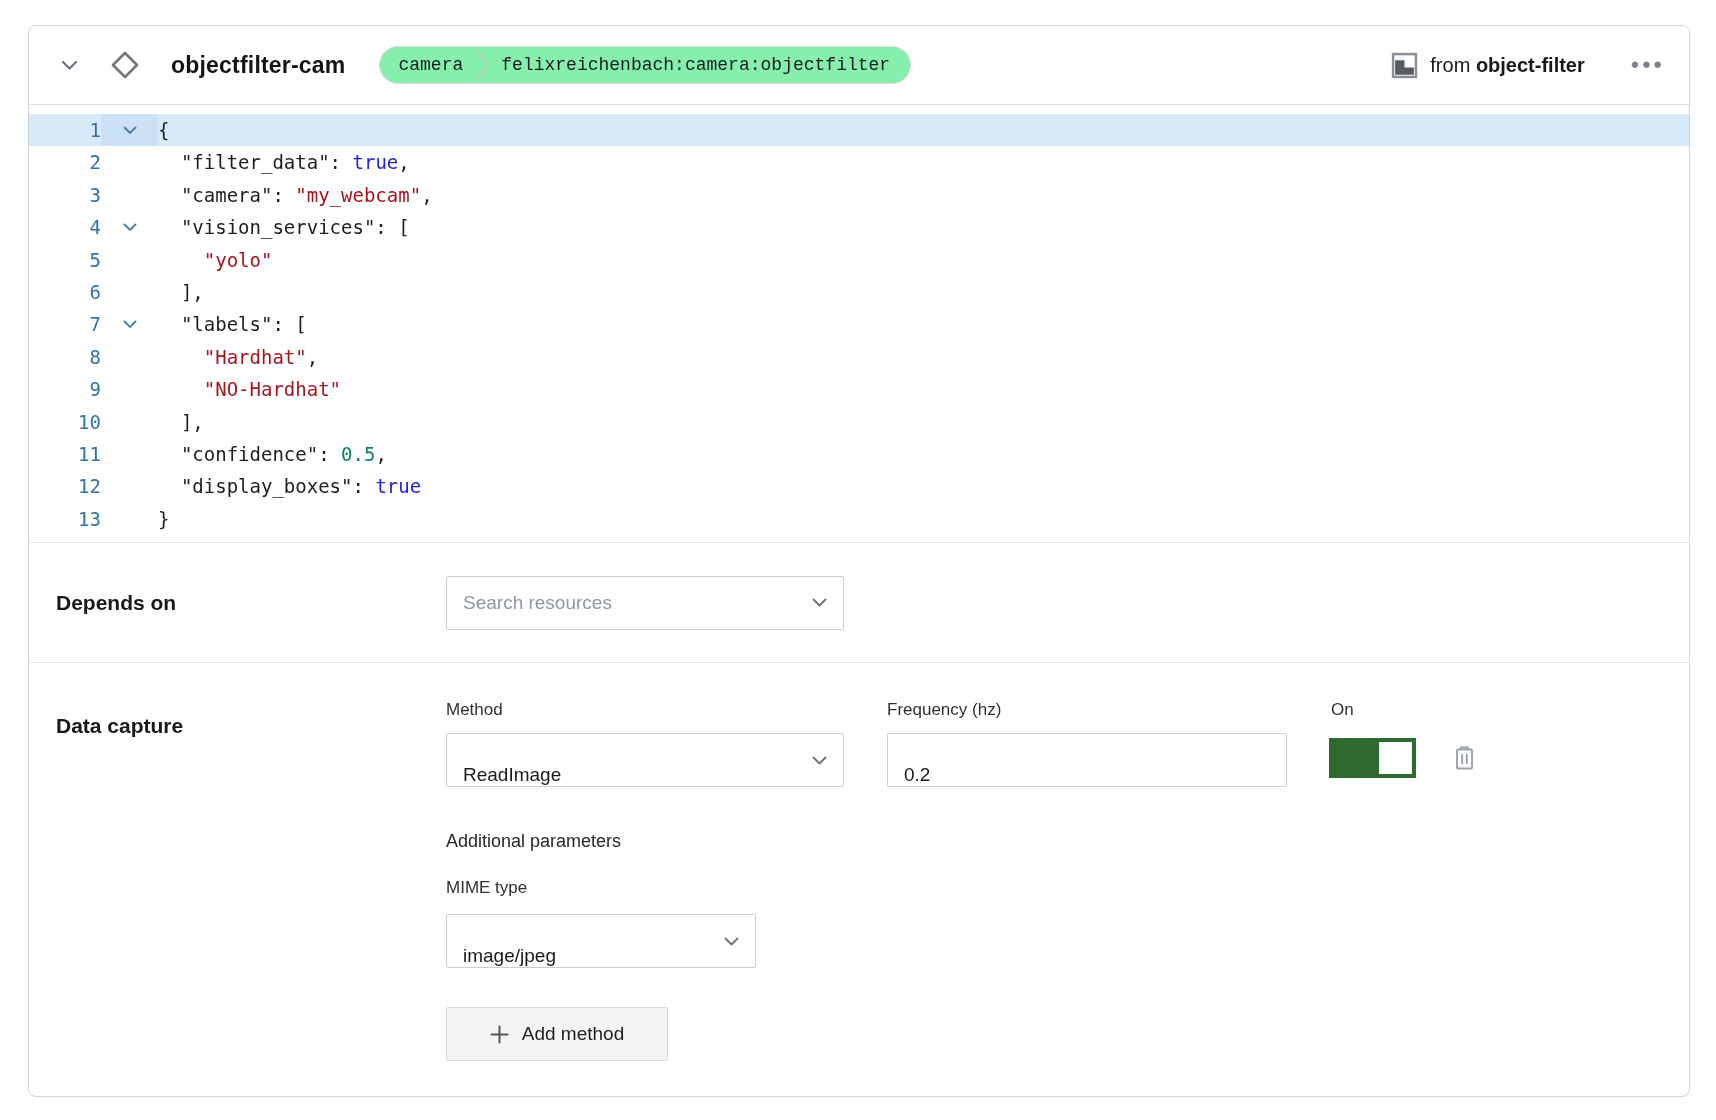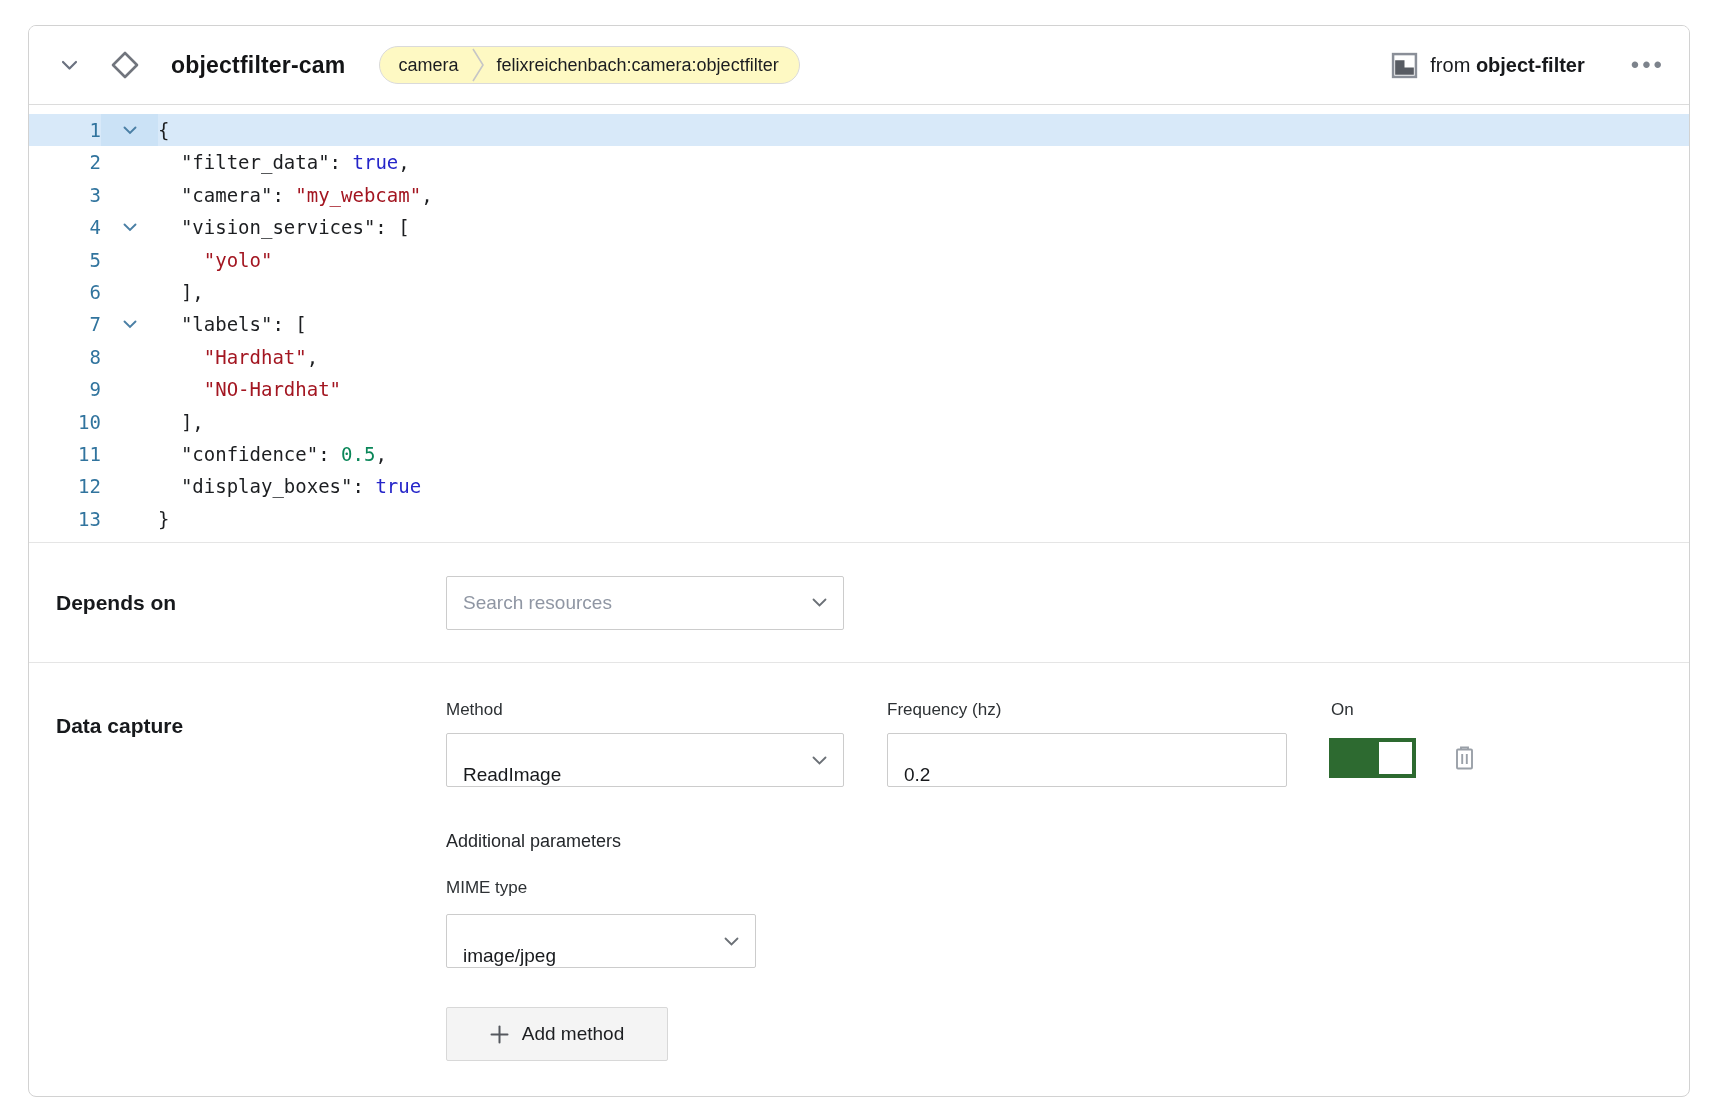--- a/index.html
+++ b/index.html
@@ -14,22 +14,22 @@
   
   .hdr {
     height:79px; display:flex; align-items:center;
     padding:0 22px 0 30px; border-bottom:1px solid #dcdcdc; background:#fff;gap:16px;
   }
   .hdr .collapse { width:20px; height:20px; display:flex; align-items:center; justify-content:center; cursor:pointer; }
   .hdr .diamond { margin-left:14px; display:flex; align-items:center; }
   .hdr .title { margin-left:14px; font-size:23px; font-weight:700; color:#131416; letter-spacing:.2px; }
   .pill {
     margin-left:18px; height:38px; display:flex; align-items:center;
-    background:#fef9c3; border:1px solid #dadada; border-radius:19px;
-    padding:0 20px 0 18px; gap:12px;
+    background:#86efac; border:1px solid #dadada; border-radius:19px;
+    padding:0 20px 0 18px; gap:12px;font-family:Liberation Mono, monospace;
   }
   .pill .seg { font-size:18px; color:#1b1d20; white-space:nowrap; }
   .pill .sep { display:flex; align-items:center; }
   .hdr .spacer { flex:1; }
   .from-wrap { display:flex; align-items:center; gap:12px; margin-right:28px; }
   .from-text { font-size:20px; color:#17191c; white-space:nowrap; }
   .from-text b { font-weight:700; }
   .ellipsis { font-size:24px; color:#7d838c; letter-spacing:3px; line-height:10px; cursor:pointer; padding:6px 2px; user-select:none; }
 
   

